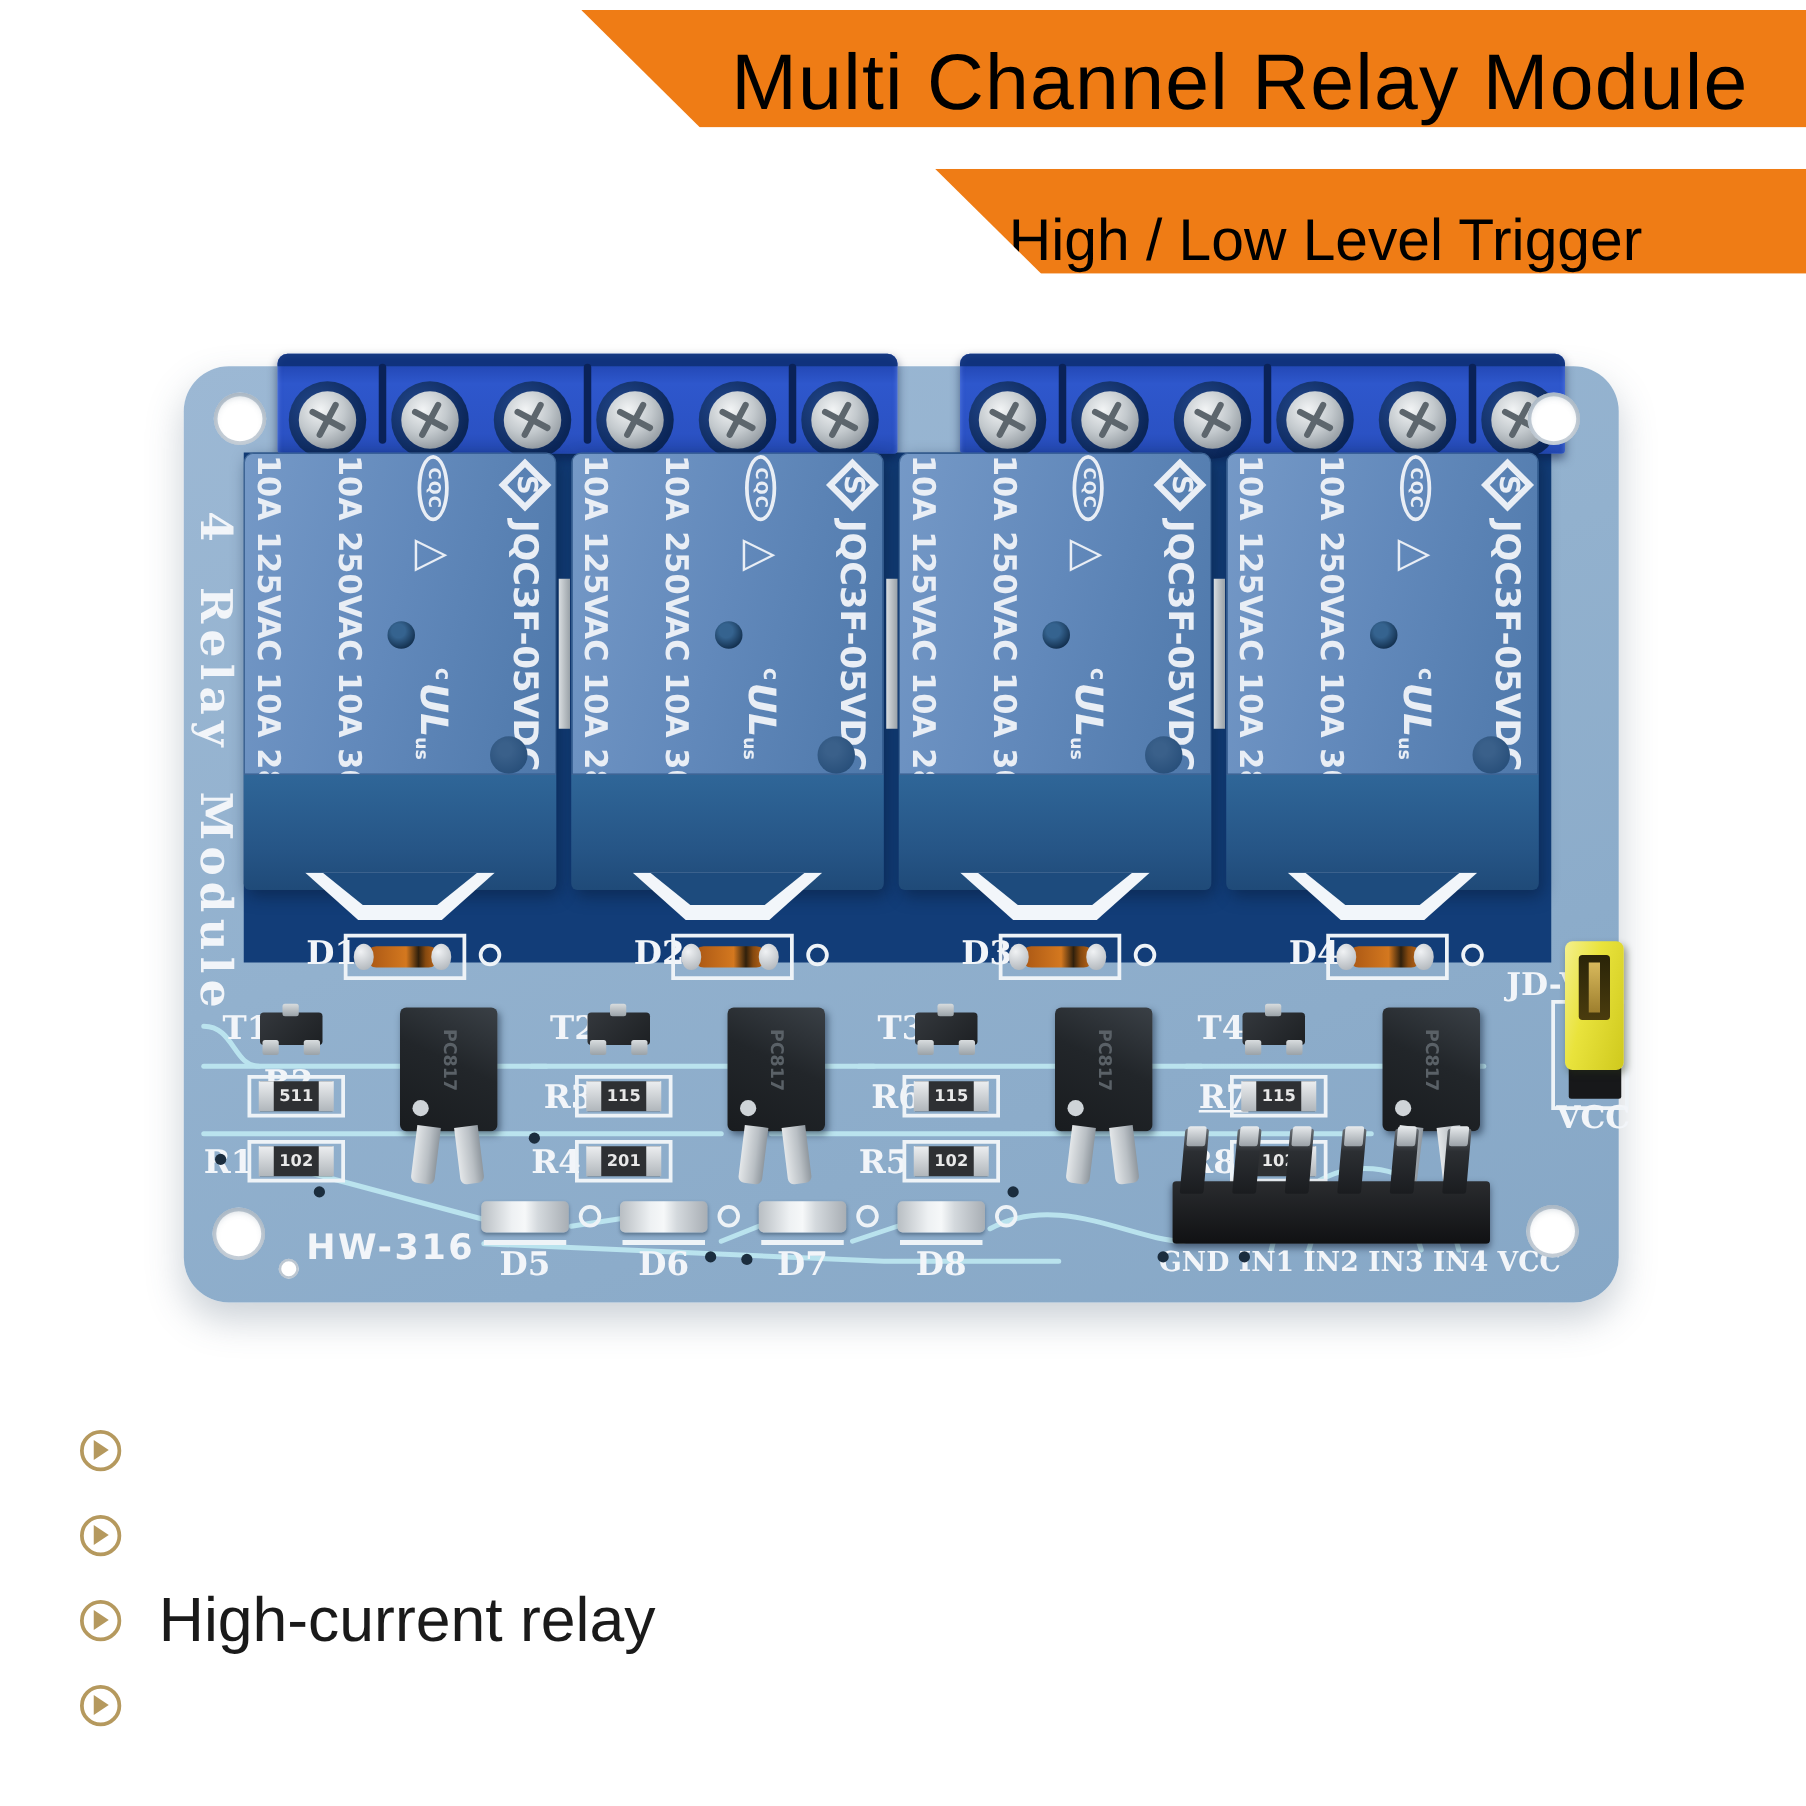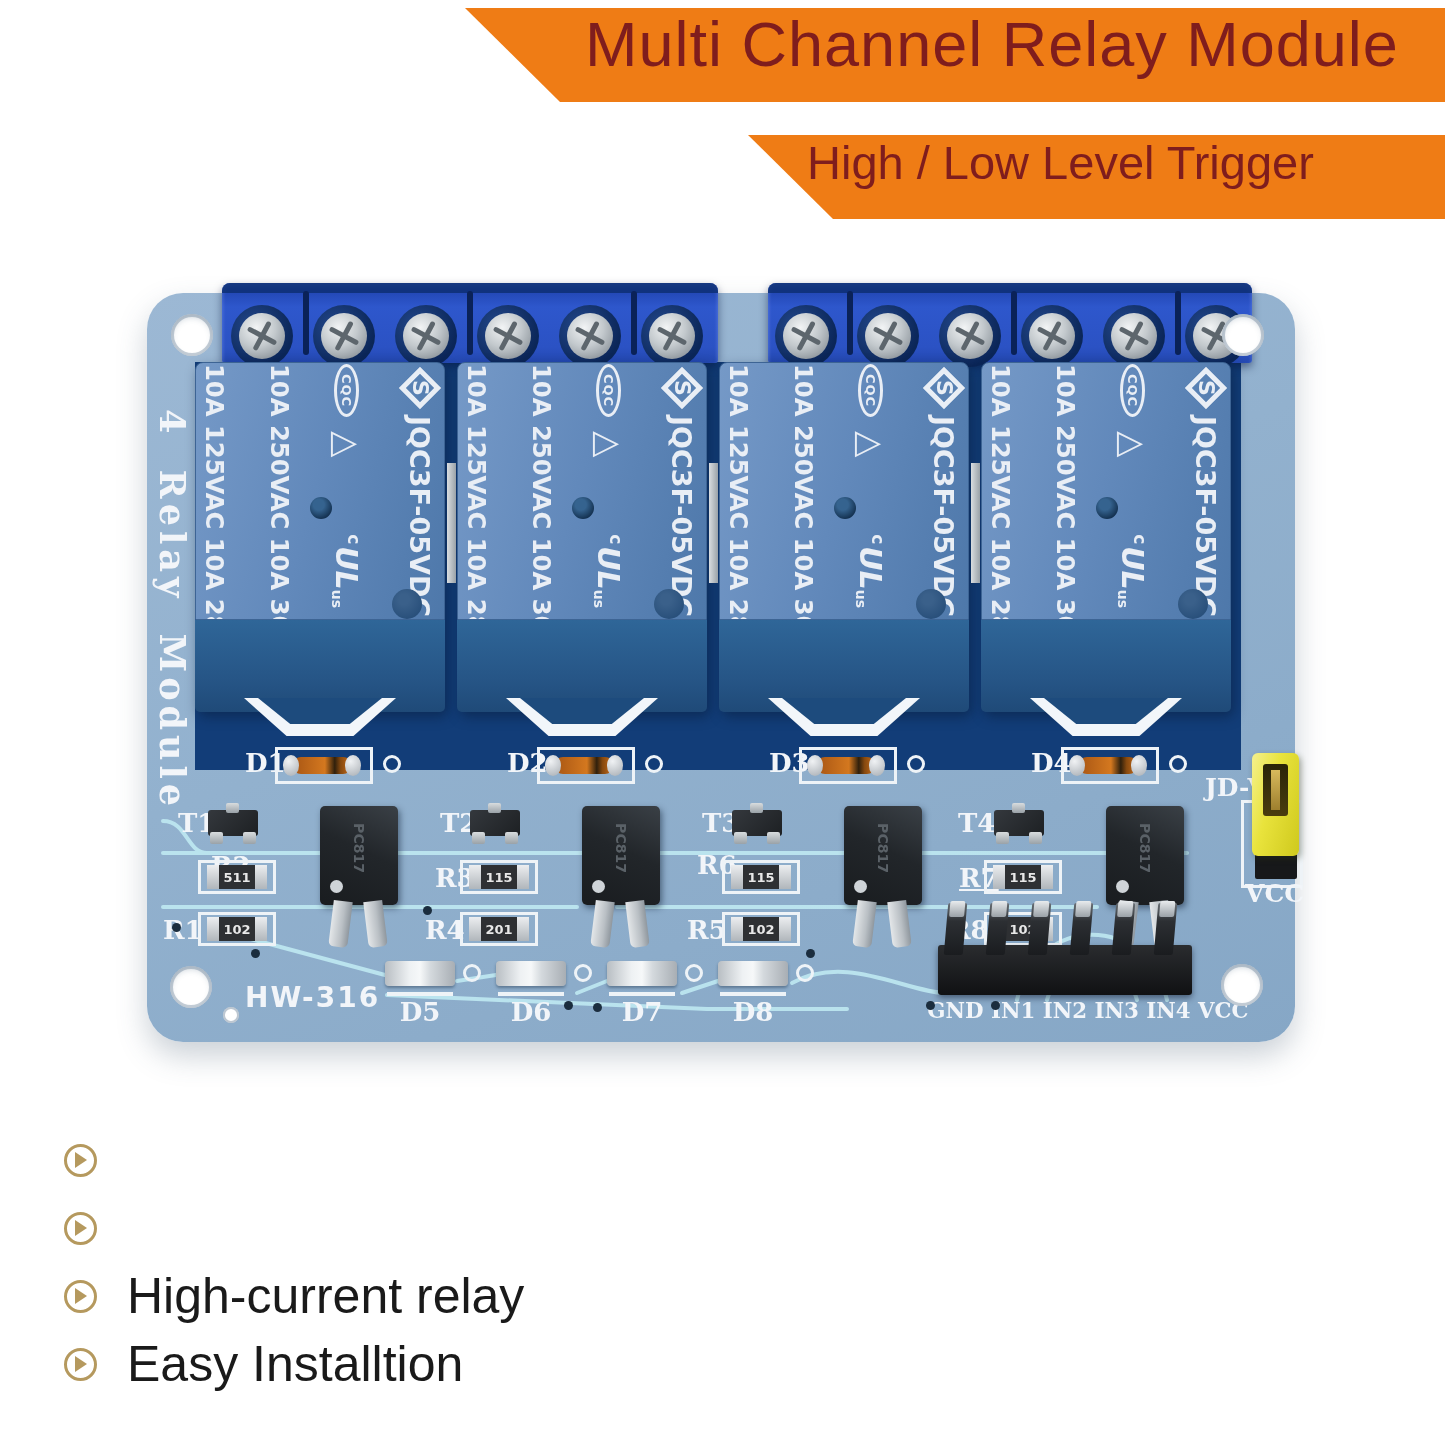--- a/index.html
+++ b/index.html
@@ -1,21 +1,21 @@
 <!DOCTYPE html>
 <html><head>
 <meta charset="utf-8">
 <style>
   html,body{margin:0;padding:0;background:#fff;}
   body{width:1445px;height:1445px;overflow:hidden;position:relative;
        font-family:"Liberation Sans",sans-serif;}
   .abs{position:absolute;}
 
   
-  .banner{position:absolute;background:#ef7c15;color:#7f1d1d;display:flex;align-items:flex-start;}
+  .banner{position:absolute;background:#ef7c15;color:#000000;display:flex;align-items:flex-end;}
   #banner1{left:440px;top:8px;width:1005px;height:94px;
            clip-path:polygon(25px 0,100% 0,100% 100%,120px 100%);
            font-size:63px;letter-spacing:1px;padding-left:0;}
   #banner1 .btxt{margin-left:145px;}
   #banner2{left:730px;top:135px;width:715px;height:84px;
            clip-path:polygon(18px 0,100% 0,100% 100%,103px 100%);
            font-size:47px;}
   #banner2 .btxt{margin-left:77px;}
 
   
@@ -426,21 +426,21 @@
   <div class="cluster" style="left:540px;">
     <span class="silk clabel" style="left:82px;top:455px;">D3</span>
     <div class="dbox" style="left:112px;top:454px;">
         <div class="diode"></div>
       </div>
     <div class="ocircle abs" style="left:220px;top:462px;"></div>
     <span class="silk clabel" style="left:15px;top:515px;">T3</span>
     <div class="tbody" style="left:45px;top:517px;">
         <span class="tpad"></span>
       </div>
-    <span class="silk clabel" style="left:10px;top:557px;">R6</span>
+    <span class="silk clabel" style="left:10px;top:570px;">R6</span>
     <div class="rbox" style="left:35px;top:567px;">
         <div class="res">
           <span class="rescode">115</span>
         </div>
       </div>
     <span class="silk clabel" style="left:0px;top:622px;">R5</span>
     <div class="rbox" style="left:35px;top:619px;">
         <div class="res">
           <span class="rescode">102</span>
         </div>
@@ -544,15 +544,14 @@
   </div>
   <div class="feat">
     <span class="bullet"></span>
   </div>
   <div class="feat">
     <span class="bullet"></span>
     <span>High-current relay</span>
   </div>
   <div class="feat">
     <span class="bullet"></span>
-    <span>Easy Installtion</span>
   </div>
 </div>
 
 </body></html>

